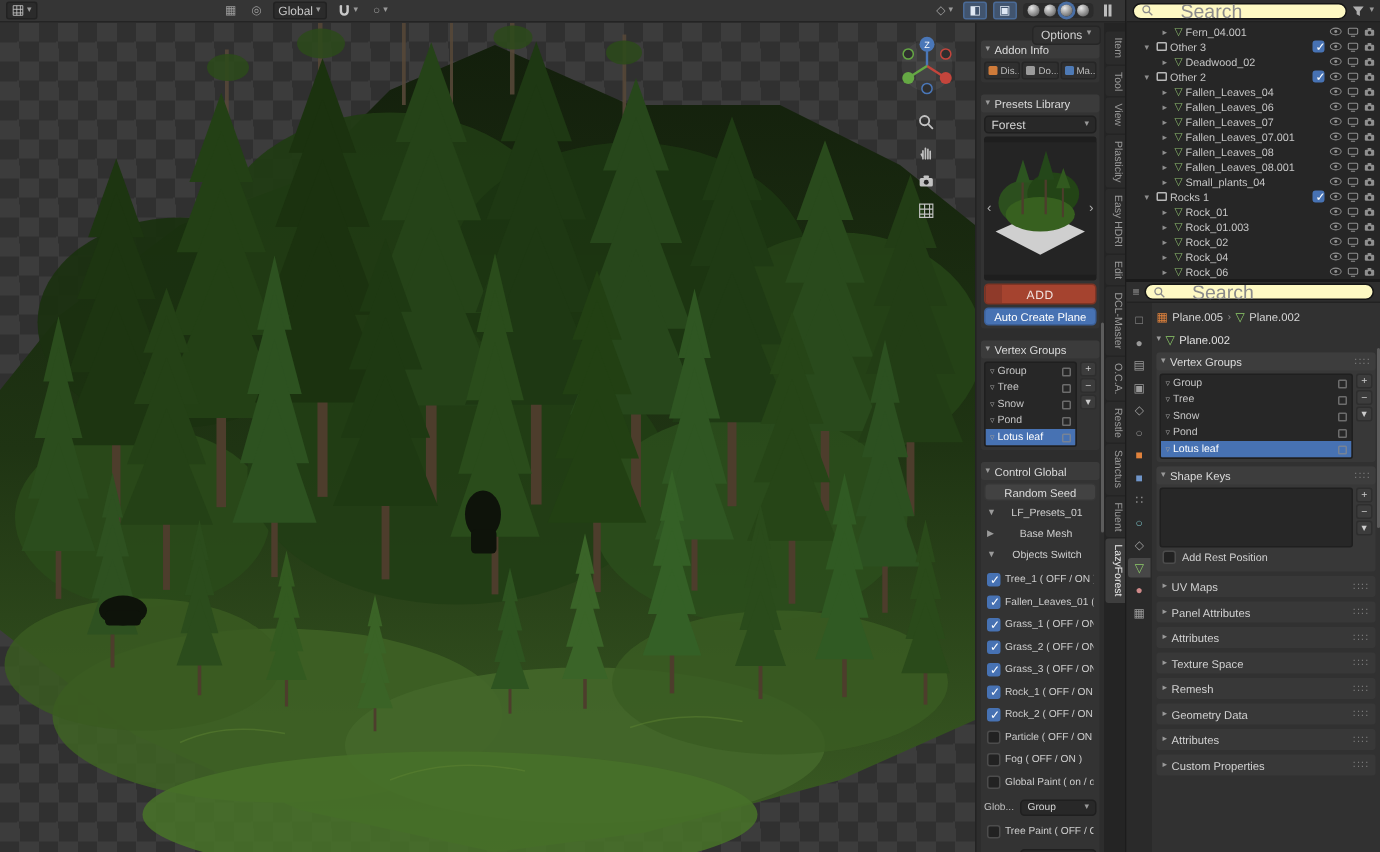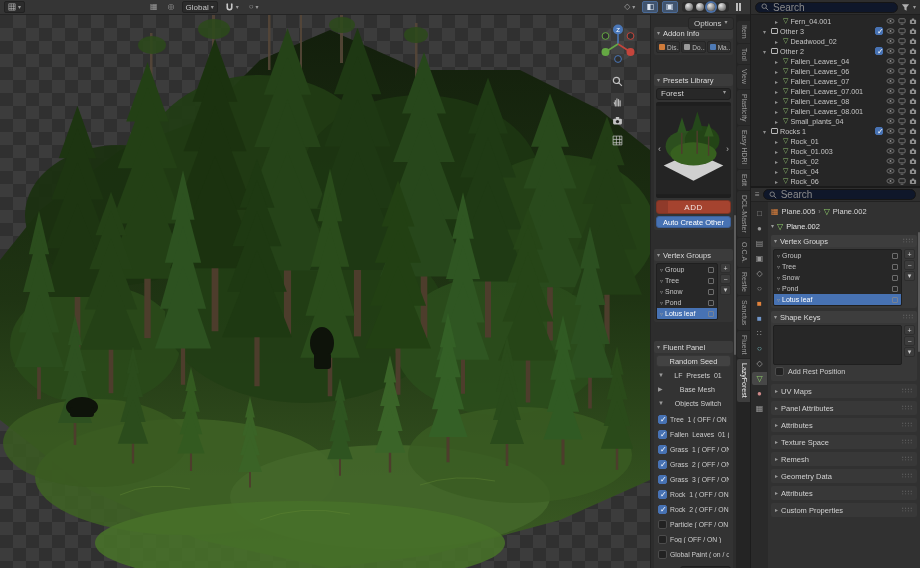--- a/index.html
+++ b/index.html
@@ -32,30 +32,30 @@
 
 
 .cb{width:9px;height:9px;border-radius:2px;background:#222;border:1px solid #4c4c4c;position:relative;flex:none}
 .cb.on{background:#4772b3;border-color:#4772b3}
 .cb.on::after{content:"✓";position:absolute;left:1px;top:-1.5px;color:#fff;font-size:8px}
 .cb.mini{width:8px;height:8px}
 .icg{font-size:8px;line-height:1;color:#9d9d9d}
 
 
 .npanel{position:absolute;left:650px;top:15px;width:86px;height:553px;background:#2d2d2d;
-  border-left:1px solid #232323;padding:12px 3px 0 3px;display:flex;flex-direction:column;gap:19px;overflow:hidden;z-index:5}
+  border-left:1px solid #232323;padding:12px 3px 0 3px;display:flex;flex-direction:column;gap:8px;overflow:hidden;z-index:5}
 .np-scroll{position:absolute;right:0;top:200px;width:2px;height:140px;background:#5c5c5c;border-radius:1px}
 .panel{background:#333;border-radius:2px}
 .phead{display:flex;align-items:center;gap:3px;height:12px;padding:0 3px;background:#3b3b3b;border-radius:2px;color:#dcdcdc;font-size:7.5px}
 .pbody{padding:2px;display:flex;flex-direction:column;gap:2px}
 .tabrow{display:flex;gap:1px}
 .ttab{flex:1;display:flex;align-items:center;gap:2px;background:#2f2f2f;border:1px solid #262626;border-radius:2px;height:12px;padding:0 2px;font-size:6.5px;color:#bdbdbd;overflow:hidden}
 .ttab .sw{width:6px;height:6px;border-radius:1px;flex:none}
 .ttab:nth-child(1) .sw{background:#cf7b3a}.ttab:nth-child(2) .sw{background:#9a9a9a}.ttab:nth-child(3) .sw{background:#4e7ab5}
-.drop{display:flex;background:#282828;border:1px solid #1f1f1f;border-radius:3px;height:12px;padding:0 4px;color:#d5d5d5}
+.drop{display:flex;align-items:center;background:#282828;border:1px solid #1f1f1f;border-radius:3px;height:12px;padding:0 4px;color:#d5d5d5}
 .drop .lbl{flex:1;overflow:hidden;white-space:nowrap}
 .preview{height:96px;background:#1e1e1e;border-radius:2px;position:relative;overflow:hidden;display:flex;align-items:center;justify-content:center}
 .preview .arr{position:absolute;top:42px;color:#cfcfcf;font-size:9px;opacity:.8}
 .preview .arr.l{left:2px}.preview .arr.r{right:2px}
 .btn-add{height:14px;border-radius:3px;background:linear-gradient(90deg,#8f3a2a 0 11px,#a5432f 11px);border:1px solid #7e3424;
   display:flex;align-items:center;justify-content:center;color:#f2e4e0;font-size:8px;letter-spacing:.5px}
 .btn-blue{height:12px;border-radius:3px;background:#4772b3;border:1px solid #3b5f97;display:flex;align-items:center;justify-content:center;color:#fff;font-size:7.5px}
 .btn-gray{height:12px;border-radius:3px;background:#424242;border:1px solid #363636;display:flex;align-items:center;justify-content:center;color:#ddd;font-size:7.5px}
 .listwrap{display:flex;gap:2px}
 .vlist{flex:1;background:#272727;border:1px solid #1f1f1f;border-radius:2px;overflow:hidden}
@@ -77,21 +77,21 @@
 .tabstrip{position:absolute;left:736px;top:15px;width:14px;height:553px;background:#242424;display:flex;
   flex-direction:column;gap:1px;padding-top:6px;z-index:5}
 .vtab{writing-mode:vertical-rl;font-size:7px;color:#9b9b9b;padding:4px 0;text-align:center;background:#2b2b2b;
   border-radius:2px 0 0 2px;margin-left:1px;line-height:12px}
 .vtab.active{background:#3e3e3e;color:#ececec}
 
 
 .outliner{position:absolute;left:750px;top:0;width:170px;height:186px;background:#262626;border-left:1px solid #1c1c1c;
   display:flex;flex-direction:column;z-index:5}
 .out-head{height:15px;flex:none;background:#2e2e2e;border-bottom:1px solid #1f1f1f;display:flex;align-items:center;gap:3px;padding:0 4px}
-.search{flex:1;display:flex;align-items:center;gap:4px;background:#0f172a;border:1px solid #151515;border-radius:7px;height:11px;padding:0 5px;color:#8b8b8b;font-size:10px}
+.search{flex:1;display:flex;align-items:center;gap:18px;background:#fef9c3;border:1px solid #151515;border-radius:7px;height:11px;padding:0 5px;color:#8b8b8b;font-size:13px}
 .out-rows{flex:1;overflow:hidden;padding-top:1px}
 .orow{display:flex;align-items:center;height:10px;padding:0 3px 0 12px;gap:2px;font-size:7.2px;color:#c6c6c6}
 .orow.deep{padding-left:24px}
 .orow .tri{font-size:6px;color:#8e8e8e;width:6px;flex:none}
 .orow .tri::after{content:"▸"}
 .orow.col .tri::after{content:"▾"}
 .colbox{width:7px;height:6px;border:1px solid #b9b9b9;border-radius:1px;flex:none;display:none}
 .orow.col .colbox{display:block}
 .meshic{color:#8fbf6f;font-size:7px;flex:none}
 .orow .name{flex:1;overflow:hidden;white-space:nowrap}
@@ -408,21 +408,21 @@
             <polygon points="43,6 37,26 49,26" fill="#24471a"></polygon>
             <polygon points="55,18 50,32 60,32" fill="#31591f"></polygon>
           </svg>
           <span class="arr l">‹</span>
           <span class="arr r">›</span>
         </div>
         <div class="btn-add">
           <span>ADD</span>
         </div>
         <div class="btn-blue">
-          <span>Auto Create Other</span>
+          <span>Auto Create Plane</span>
         </div>
       </div>
     </div>
 
     <div class="panel">
       <div class="phead">
         <span class="caret">▾</span>
         <span>Vertex Groups</span>
       </div>
       <div class="pbody">
@@ -460,21 +460,21 @@
             <span class="sbtn">−</span>
             <span class="sbtn">▾</span>
           </div>
         </div>
       </div>
     </div>
 
     <div class="panel">
       <div class="phead">
         <span class="caret">▾</span>
-        <span>Fluent Panel</span>
+        <span>Control Global</span>
       </div>
       <div class="pbody">
         <div class="btn-gray">
           <span>Random Seed</span>
         </div>
         <div class="crow">
           <span class="caret">▼</span>
           <span class="cl">LF_Presets_01</span>
         </div>
         <div class="crow">

